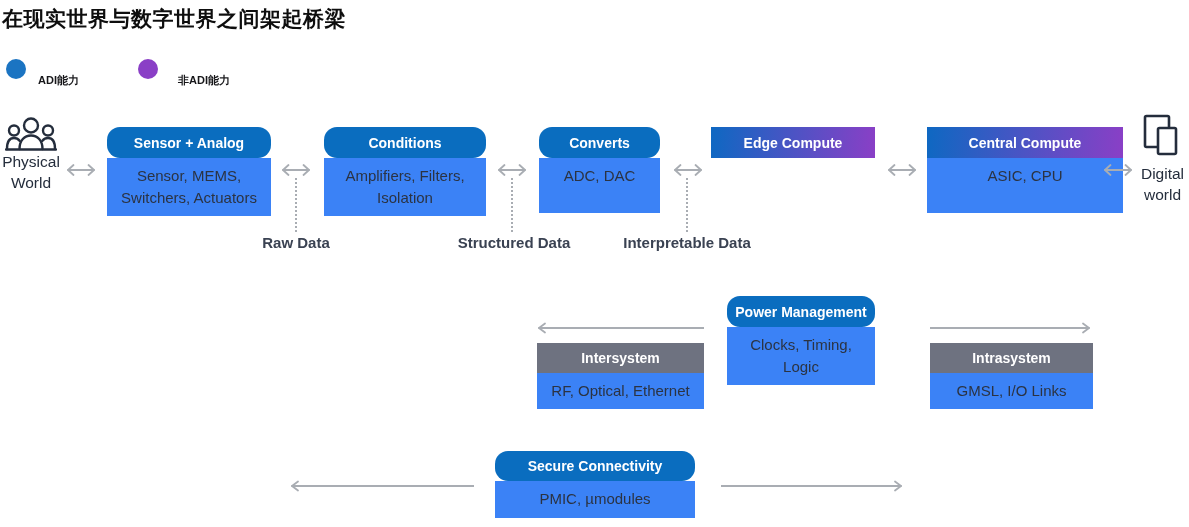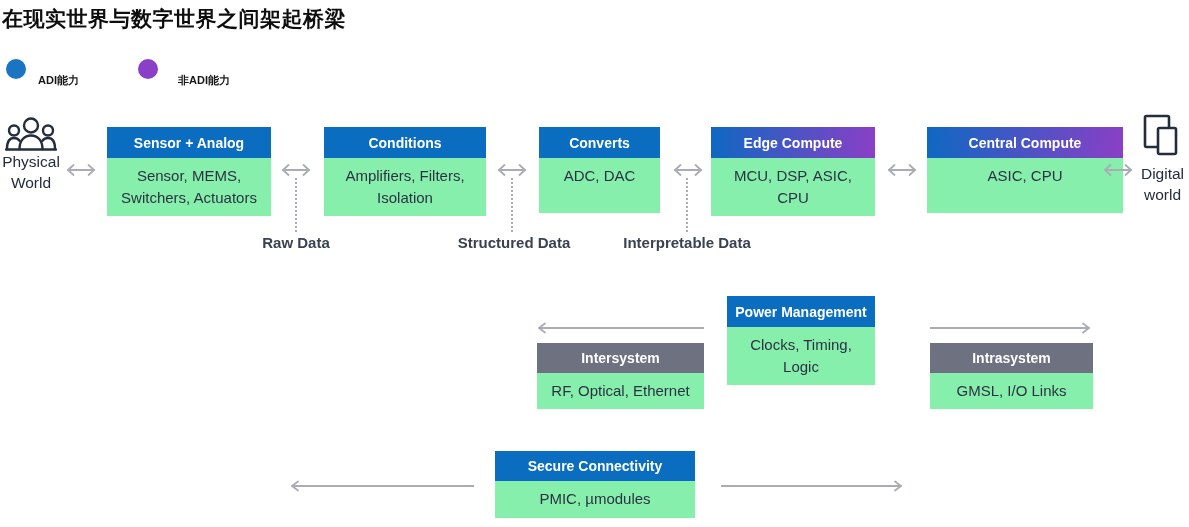--- a/index.html
+++ b/index.html
@@ -9,24 +9,24 @@
   .title{left:2px;top:5px;font-size:21px;font-weight:700;color:#0e0e0e;letter-spacing:0.5px;}
   .legend-dot{width:20px;height:20px;border-radius:50%;top:59px;}
   .dot-blue{background:#1b74c2;}
   .dot-purple{background:#8a3fc6;}
   .legend-label{top:67px;height:27px;background:#ffffff;display:flex;align-items:center;
                 padding-left:5px;font-size:11px;font-weight:700;color:#17171a;}
   .box{position:absolute;display:flex;flex-direction:column;box-sizing:border-box;}
   .box-header{height:31px;flex:0 0 31px;display:flex;align-items:center;justify-content:center;
               color:#ffffff;font-size:14px;font-weight:700;}
   .hdr30{height:30px;flex:0 0 30px;}
-  .blue{background:#0a6dbf;}
+  .blue{background:#0a6dbf;border-radius:13px;}
   .grad{background:linear-gradient(94deg,#0e68c2 0%,#8a3fc6 100%);}
   .grayhead{background:#6e7280;}
-  .box-body{flex:1;background:#86efac;color:#2b3342;font-size:15px;text-align:center;
+  .box-body{flex:1;background:#3b82f6;color:#2b3342;font-size:15px;text-align:center;
             padding:7px 8px;line-height:22px;box-sizing:border-box;}
   .endpoint-label{font-size:15.5px;font-weight:500;color:#242d3c;text-align:center;line-height:21px;}
   .data-label{top:234px;font-size:15px;font-weight:600;color:#3a4252;text-align:center;}
   .dotted{top:178px;height:54px;width:0;border-left:2px dotted #a9adb3;}
   svg.arrow{stroke:#a9adb3;stroke-width:1.8;fill:none;stroke-linecap:round;stroke-linejoin:round;}
   svg.glyph{stroke:#242d3c;fill:none;stroke-linecap:round;stroke-linejoin:round;}
 </style>
 </head>
 <body>
 
@@ -71,21 +71,20 @@
   <div class="box" style="left:324px;top:127px;width:162px;height:86px;">
     <div class="box-header blue">Conditions</div>
     <div class="box-body">Amplifiers, Filters, Isolation</div>
   </div>
   <div class="box" style="left:539px;top:127px;width:121px;height:86px;">
     <div class="box-header blue">Converts</div>
     <div class="box-body">ADC, DAC</div>
   </div>
   <div class="box" style="left:711px;top:127px;width:164px;height:86px;">
     <div class="box-header grad">Edge Compute</div>
-    <div class="box-body">MCU, DSP, ASIC, CPU</div>
   </div>
   <div class="box" style="left:927px;top:127px;width:196px;height:86px;">
     <div class="box-header grad">Central Compute</div>
     <div class="box-body">ASIC, CPU</div>
   </div>
 
   <div class="abs" style="left:63px;top:162px;">
     <svg class="arrow" width="36" height="16" viewBox="0 0 36 16">
         <line x1="5" y1="8" x2="31" y2="8"></line>
         <polyline points="10.5,3 5,8 10.5,13"></polyline>

